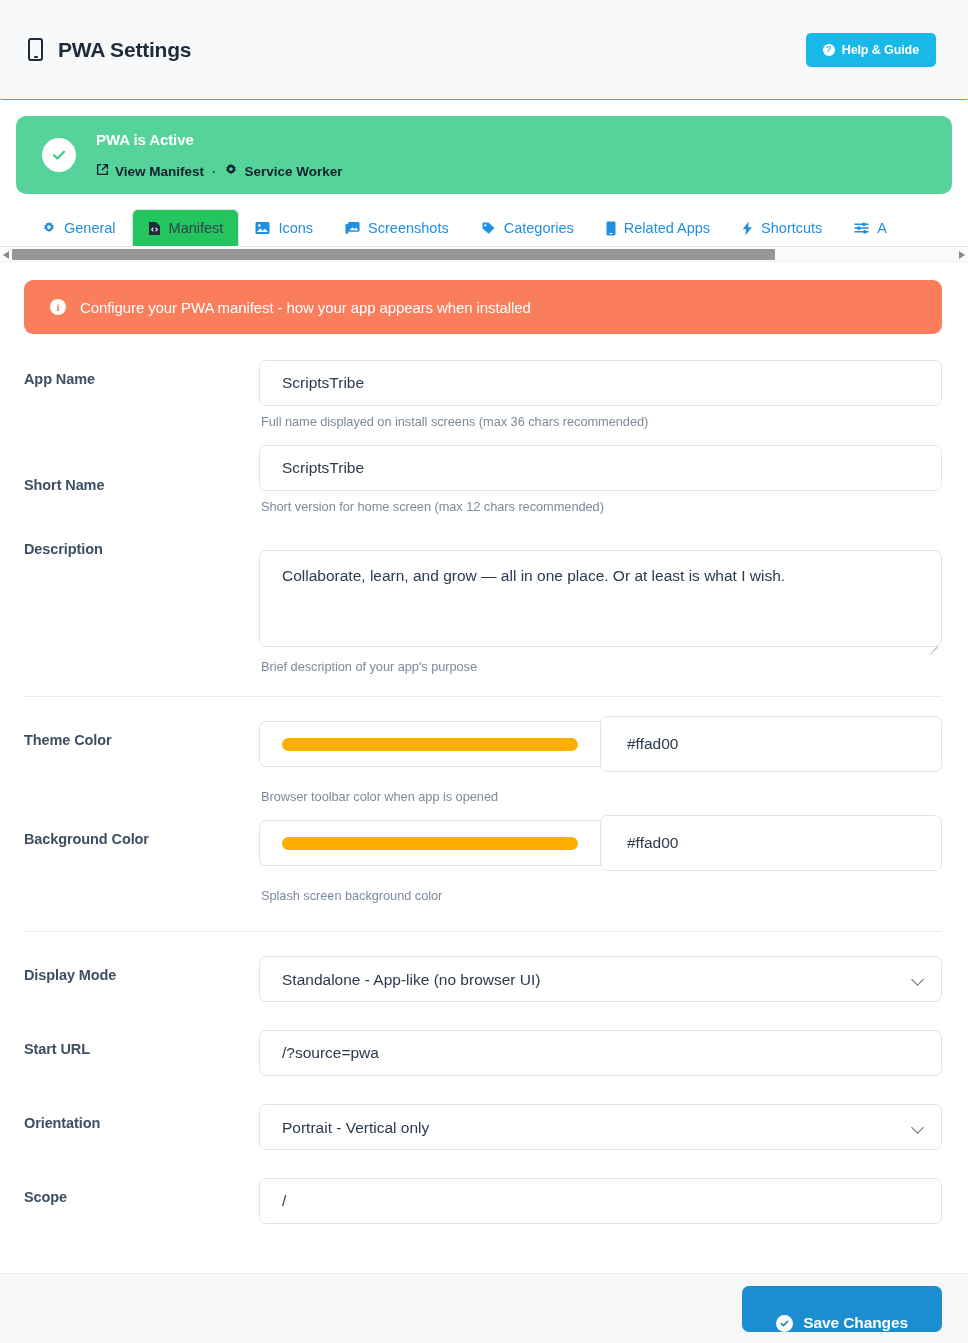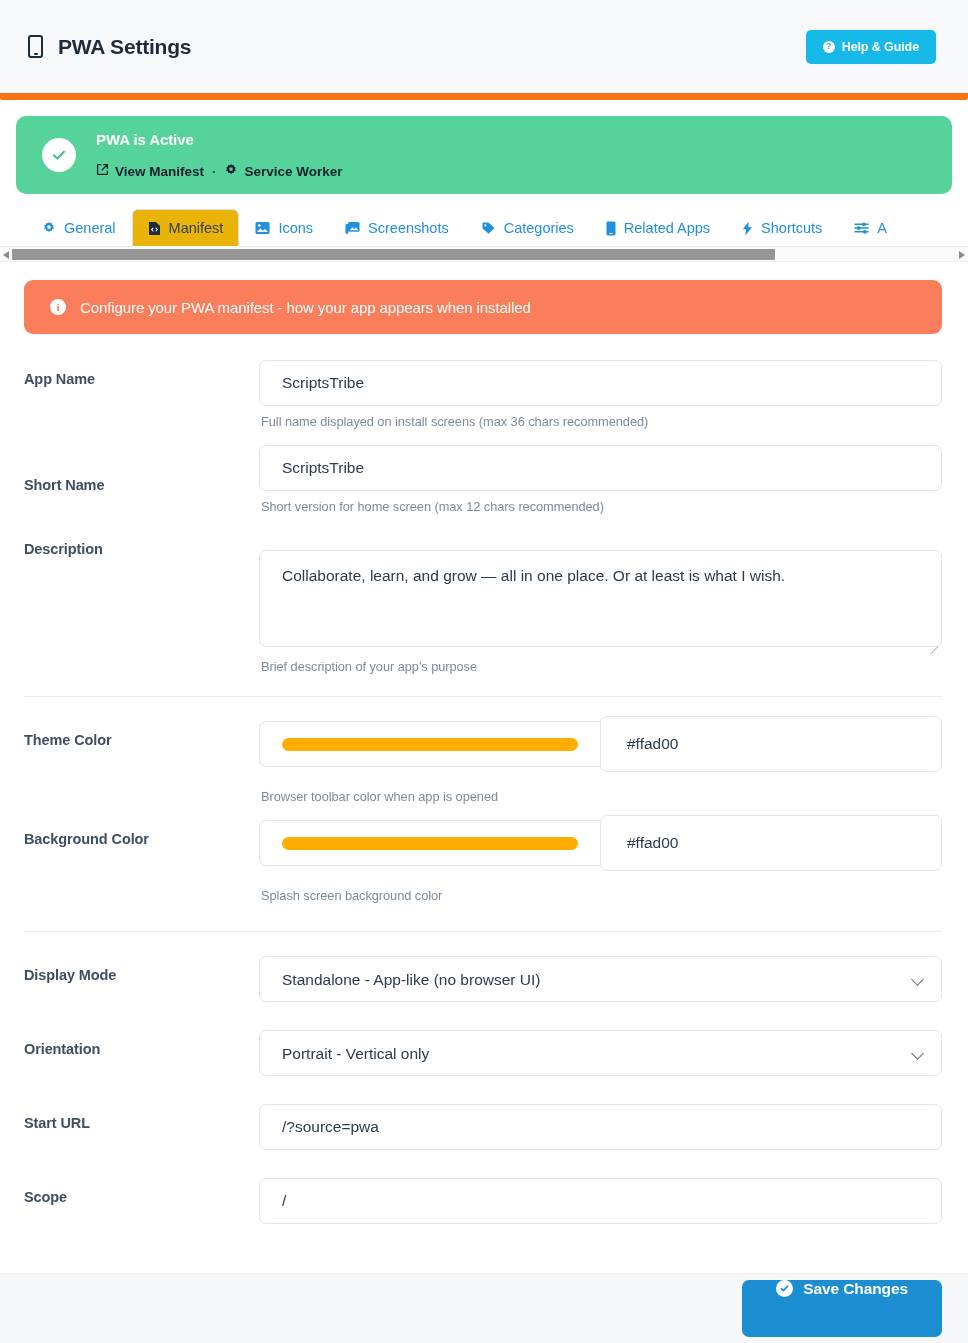--- a/index.html
+++ b/index.html
@@ -13,21 +13,21 @@
     height: 1343px;
     position: relative;
     background: #ffffff;
     overflow: hidden;
   }
 
   
   .header {
     height: 100px;
     background: #f8f9fa;
-    border-bottom: 7px solid #f97316;
+    border-bottom: 1px solid #f97316;
     display: flex;
     align-items: center;
     justify-content: space-between;
     padding: 0 32px 0 28px;
     border-radius: 0 0 2px 2px;
   }
   .header-left {
     display: flex;
     align-items: center;
     gap: 15px;
@@ -150,21 +150,21 @@
     padding: 0 15px;
     height: 38px;
     cursor: pointer;
     white-space: nowrap;
     position: relative;
     top: 1px;
     border: 1px solid transparent;
     border-radius: 6px 6px 0 0;
   }
   .tab.active {
-    background: #eab308;
+    background: #22c55e;
     color: #33404d;
     border-color: #dee2e6 #dee2e6 #ffffff #dee2e6;
     font-weight: normal;
   }
   .tab .ticon { display: inline-flex; align-items: center; flex: none; }
 
   
   .tab-scroll {
     height: 15px;
     background: #fbfbfb;
@@ -347,26 +347,26 @@
     display: flex;
     align-items: center;
     justify-content: flex-end;
     padding: 0 26px;
   }
   .save-btn {
     background: #1b8ed1;
     color: #ffffff;
     border: none;
     border-radius: 7px;
-    height: 57px;
+    height: 46px;
     padding: 0 34px;
     font-size: 15.5px;
     font-weight: bold;
     display: flex;
-    align-items: flex-start;
+    align-items: flex-end;
     gap: 10px;
     cursor: pointer;
     letter-spacing: -0.1px;
   }
   .save-check {
     width: 17px; height: 17px;
     border-radius: 50%;
     background: #ffffff;
     display: flex;
     align-items: center;
@@ -593,33 +593,33 @@
       <div class="row-label">Display Mode</div>
       <div class="row-field sel-wrap">
         <select class="inp">
           <option>Standalone - App-like (no browser UI)</option>
         </select>
         <span class="chev"></span>
       </div>
     </div>
 
     <div class="row" style="margin-top:28px;">
+      <div class="row-label">Start URL</div>
+      <div class="row-field">
+        <input class="inp" type="text" value="/?source=pwa" style="">
+      </div>
+    </div>
+
+    <div class="row" style="margin-top:28px;">
       <div class="row-label">Orientation</div>
       <div class="row-field sel-wrap">
         <select class="inp">
           <option>Portrait - Vertical only</option>
         </select>
         <span class="chev"></span>
-      </div>
-    </div>
-
-    <div class="row" style="margin-top:28px;">
-      <div class="row-label">Start URL</div>
-      <div class="row-field">
-        <input class="inp" type="text" value="/?source=pwa" style="">
       </div>
     </div>
 
     <div class="row" style="margin-top:28px;">
       <div class="row-label">Scope</div>
       <div class="row-field">
         <input class="inp" type="text" value="/" style="">
       </div>
     </div>
 

